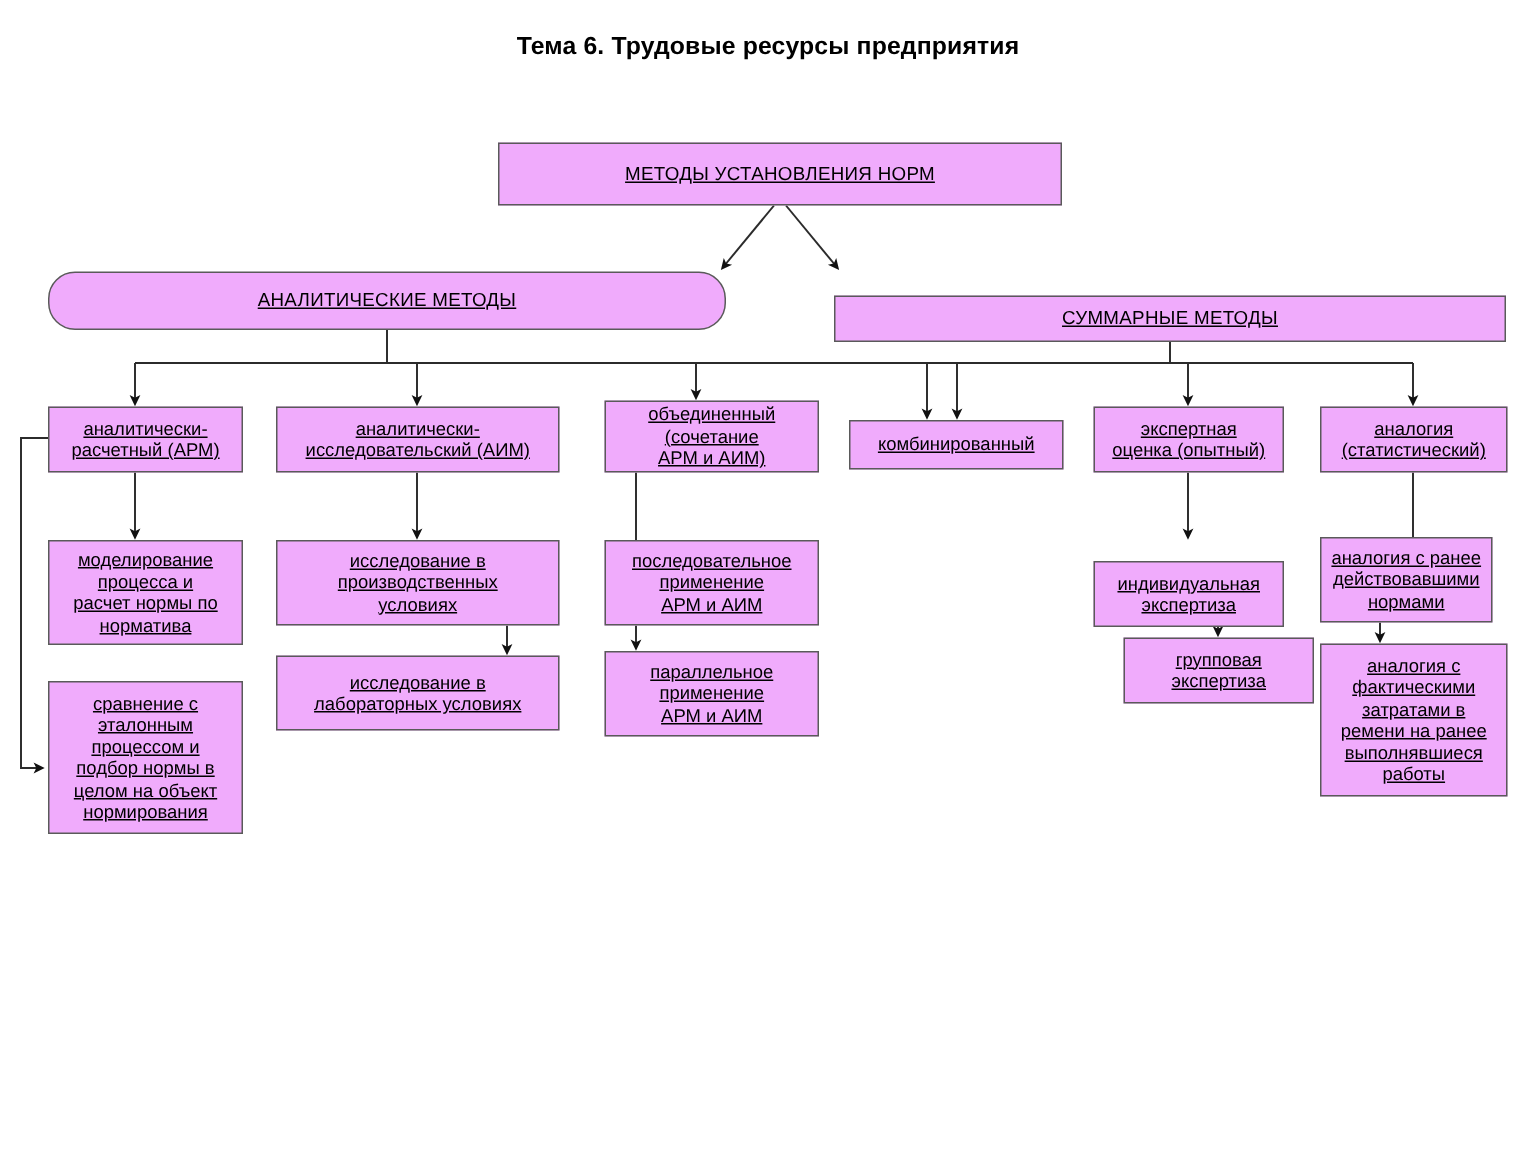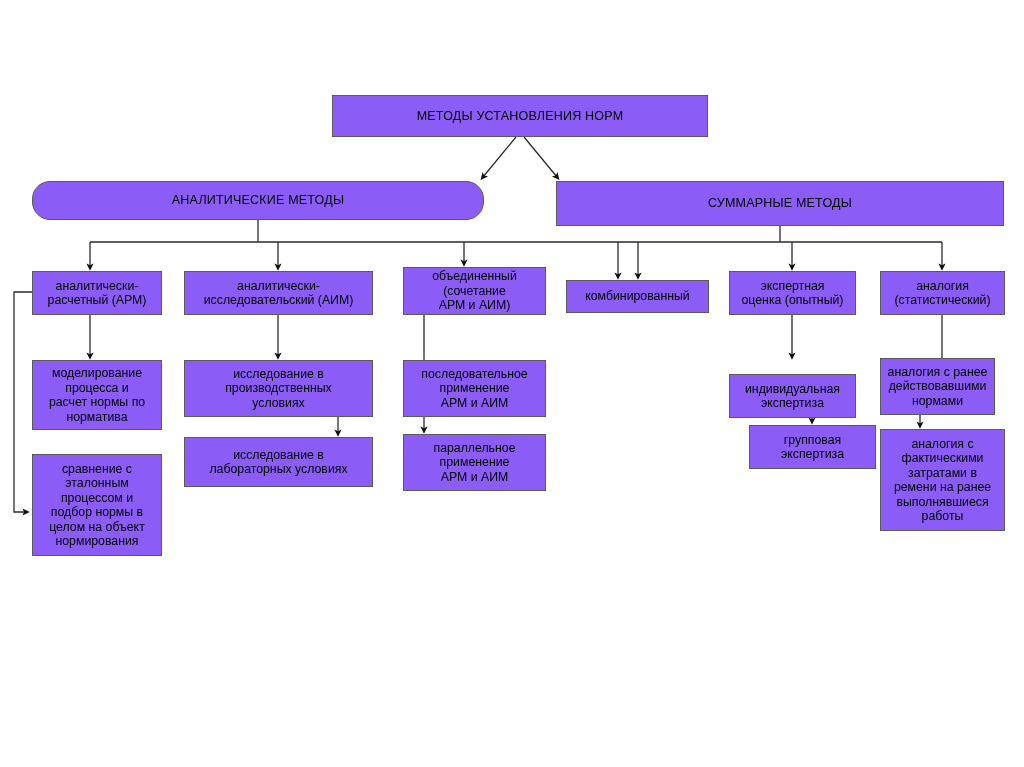--- a/index.html
+++ b/index.html
@@ -33,40 +33,42 @@
     position: absolute;
     left: 0;
     top: 0;
     width: 1024px;
     height: 767px;
   }
   .node {
     position: absolute;
     box-sizing: border-box;
     border: 1.3px solid #5a5a5a;
-    background: #8b5cf6;
+    background: #f0abfc;
     display: flex;
     align-items: center;
     justify-content: center;
     text-align: center;
     line-height: 1.18;
     padding: 2px 4px;
     white-space: pre-line;
     color: #000000;
+    text-decoration: underline;
   }
   .node.lvl1 { font-size: 12.5px; letter-spacing: 0.2px; }
   .node.lvl2 { font-size: 12.5px; letter-spacing: 0.2px; }
   .node.lvl3 { font-size: 12.3px; }
   .node.lvl4 { font-size: 12.3px; }
 </style>
 </head>
 <body>
 
 <div id="page">
 
+  <div id="page-title">Тема 6. Трудовые ресурсы предприятия</div>
 
   <svg id="connector-layer" viewBox="0 0 1024 767" xmlns="http://www.w3.org/2000/svg">
     <defs>
       <marker id="arrowhead" markerWidth="9" markerHeight="9" refX="4.2" refY="4.2" orient="auto" markerUnits="userSpaceOnUse">
         <path d="M0.6,0.6 L8,4.2 L0.6,7.8 L2.4,4.2 Z" fill="#111111"></path>
       </marker>
     </defs>
 
     <g stroke="#2b2b2b" stroke-width="1.3" fill="none">
 
@@ -103,21 +105,21 @@
 
       <path d="M942,315 L942,358"></path>
 
       <path d="M920,415 L920,425" marker-end="url(#arrowhead)"></path>
     </g>
   </svg>
 
   <div id="node-layer">
       <div class="node lvl1" style="left: 332px; top: 95px; width: 376px; height: 42px;">МЕТОДЫ УСТАНОВЛЕНИЯ НОРМ</div>
       <div class="node lvl2" style="left: 32px; top: 181px; width: 452px; height: 39px; border-radius: 18px;">АНАЛИТИЧЕСКИЕ МЕТОДЫ</div>
-      <div class="node lvl2" style="left: 556px; top: 181px; width: 448px; height: 45px;">СУММАРНЫЕ МЕТОДЫ</div>
+      <div class="node lvl2" style="left: 556px; top: 197px; width: 448px; height: 31px;">СУММАРНЫЕ МЕТОДЫ</div>
       <div class="node lvl3" style="left: 32px; top: 271px; width: 130px; height: 44px;">аналитически-
 расчетный (АРМ)</div>
       <div class="node lvl3" style="left: 184px; top: 271px; width: 189px; height: 44px;">аналитически-
 исследовательский (АИМ)</div>
       <div class="node lvl3" style="left: 403px; top: 267px; width: 143px; height: 48px;">объединенный
 (сочетание
 АРМ и АИМ)</div>
       <div class="node lvl3" style="left: 566px; top: 280px; width: 143px; height: 33px;">комбинированный</div>
       <div class="node lvl3" style="left: 729px; top: 271px; width: 127px; height: 44px;">экспертная
 оценка (опытный)</div>

